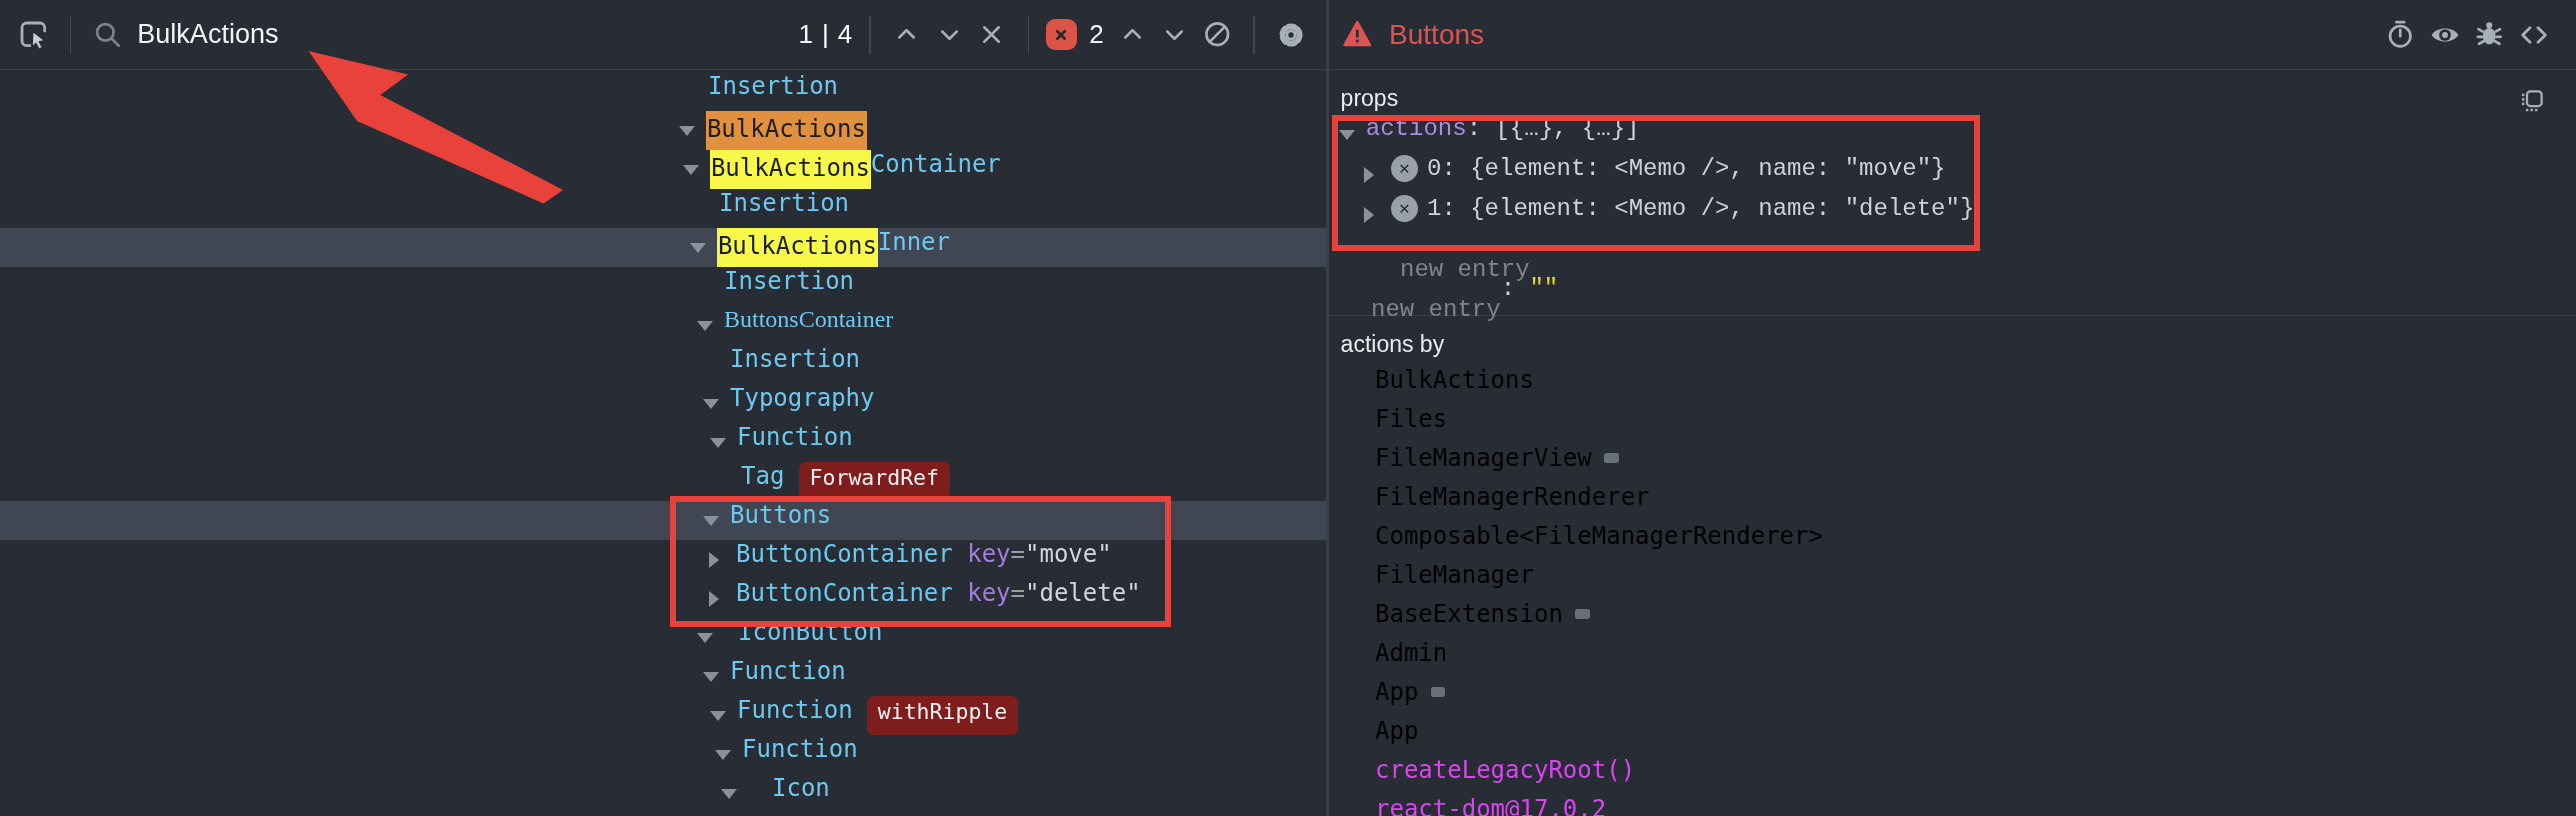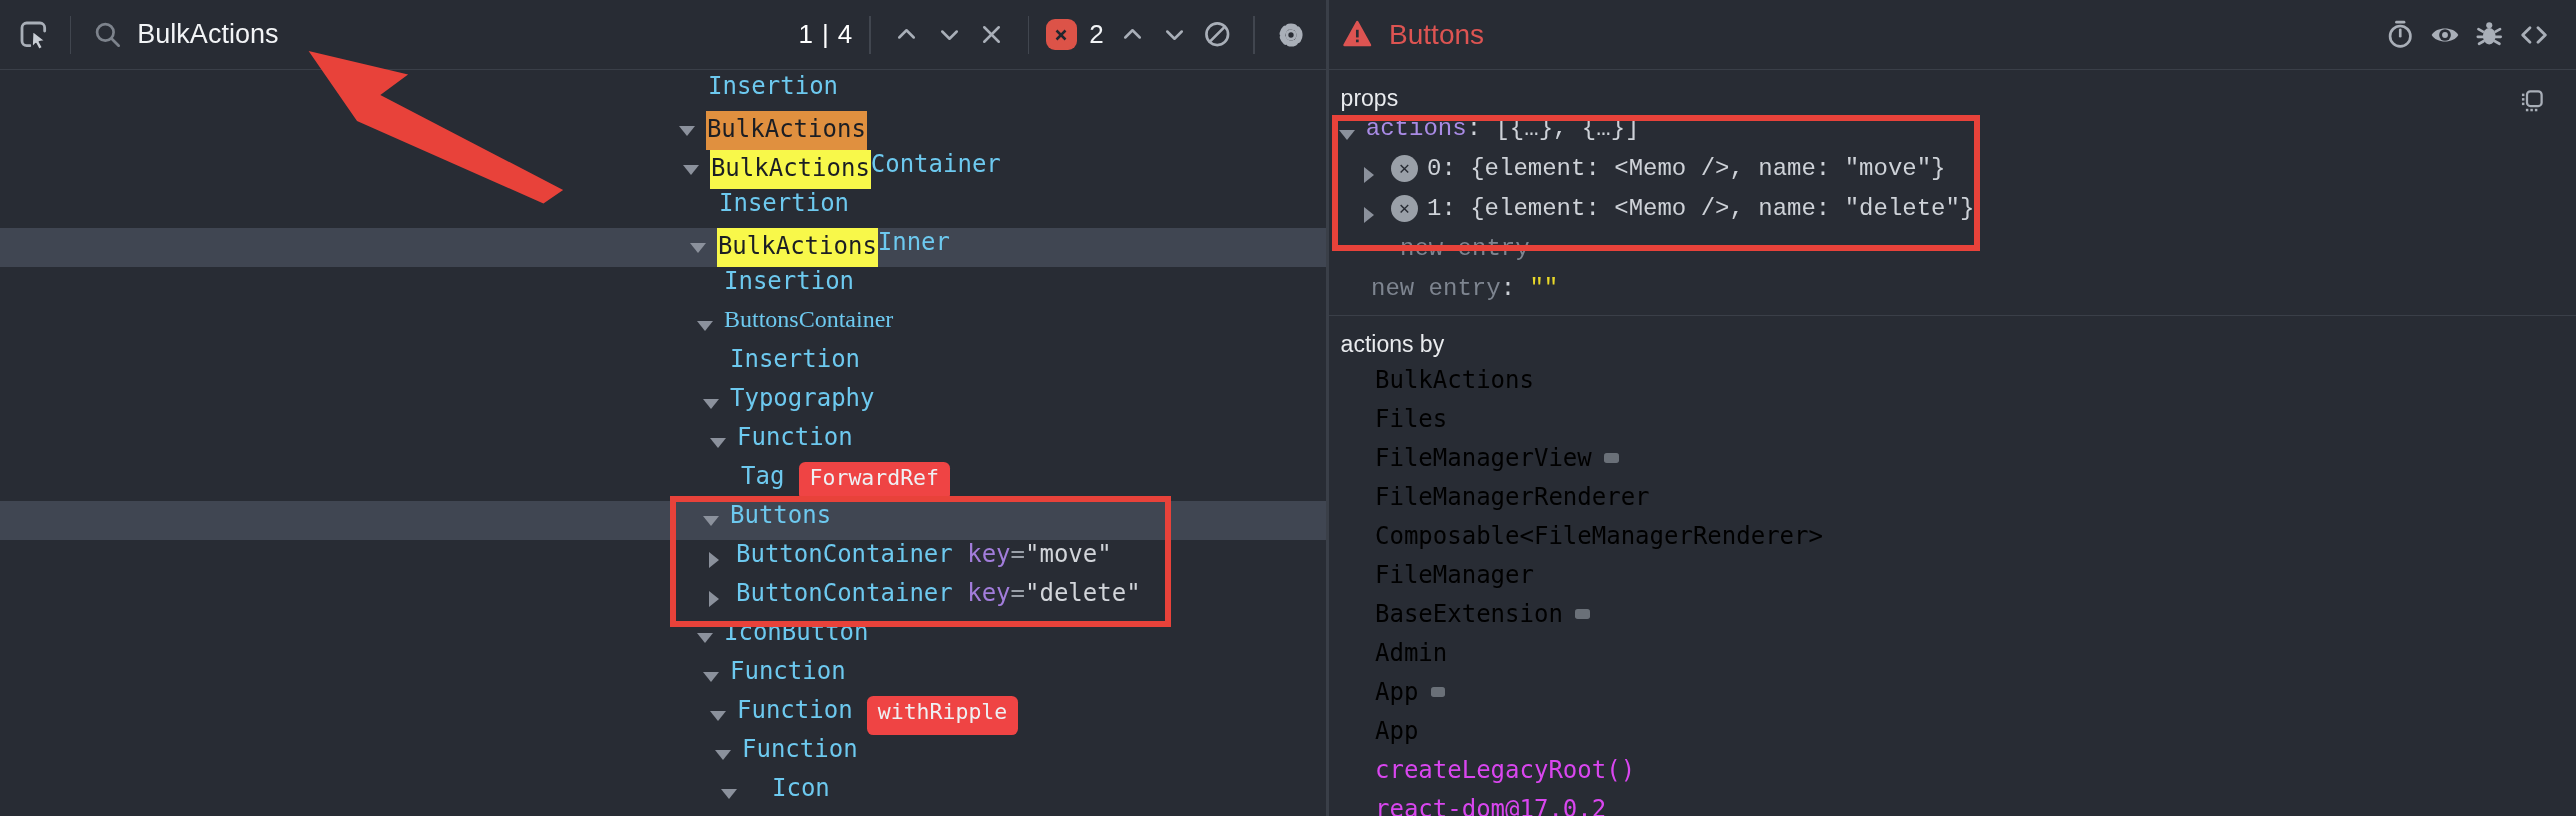--- a/index.html
+++ b/index.html
@@ -40,26 +40,26 @@
   .exp { width:27px; flex:0 0 27px; display:flex; align-items:center; justify-content:flex-start; cursor:pointer; }
   .exp.open::before   { content:""; border-left:8px solid transparent; border-right:8px solid transparent; border-top:10px solid #8b919c; }
   .exp.closed::before { content:""; border-top:8px solid transparent; border-bottom:8px solid transparent; border-left:10px solid #8b919c; }
   .pt { white-space:pre; }
   .p-name  { color:#6dc9ef; }
   .p-plain { color:#ced2d8; }
   .p-attr  { color:#a27ddb; }
   .p-eq    { color:#9aa0a8; }
   .p-str   { color:#d2d5da; }
   .p-key   { color:#a98be5; }
-  .p-muted { color:#7e8590; }
+  .p-muted { color:#7e8590;margin-top:21px; }
   .p-yellow{ color:#e8d82a; }
   .p-white { color:#d946ef; }
   .p-match         { background:#f8f84a; color:#1b1e24; padding:3.6px 0.9px; }
   .p-match-current { background:#e0903f; color:#1b1e24; padding:3.6px 0.9px; }
-  .badge { background:#ef4444; color:#eef0f3; border-radius:6.3px; padding:2.7px 10.8px; margin-left:14.4px;
+  .badge { background:#7f1d1d; color:#eef0f3; border-radius:6.3px; padding:2.7px 10.8px; margin-left:14.4px;
            font-size:21.5px; font-family:"DejaVu Sans Mono", monospace; }
 
   
   .props-section { height:246px; border-bottom:1.8px solid #3a3f48; position:relative; }
   .section-header { color:#e9ebee; font-size:23px; font-weight:500; margin:12.6px 0 0 12.6px; height:32px; display:flex; align-items:center; }
   .copy-btn { position:absolute; right:29px; top:18px; width:30.5px; height:30.5px; background:transparent; border:none; cursor:pointer; }
   .prow { height:40px; display:flex; font-family:Liberation Mono, monospace; font-size:24px; white-space:pre; }
   .rm-icon { width:27px; height:27px; border-radius:50%; background:#9aa0a8; color:#282c34; display:flex;
              align-items:center; justify-content:center; font-size:18px; font-weight:bold; margin-right:9px; flex:0 0 27px; cursor:pointer; }
   .rendered-section { flex:1; overflow:hidden; }
@@ -151,21 +151,21 @@
       <div class="trow sel" style="padding-left: 690px;"><span class="exp open"></span><span class="pt p-match">BulkActions</span><span class="pt p-name">Inner</span></div>
       <div class="trow" style="padding-left: 697px;"><span class="exp none"></span><span class="pt p-name">Insertion</span></div>
       <div class="trow" style="padding-left: 697px; font-family: Liberation Serif, serif;"><span class="exp open"></span><span class="pt p-name">ButtonsContainer</span></div>
       <div class="trow" style="padding-left: 703px;"><span class="exp none"></span><span class="pt p-name">Insertion</span></div>
       <div class="trow" style="padding-left: 703px;"><span class="exp open"></span><span class="pt p-name">Typography</span></div>
       <div class="trow" style="padding-left: 710px;"><span class="exp open"></span><span class="pt p-name">Function</span></div>
       <div class="trow" style="padding-left: 714px;"><span class="exp none"></span><span class="pt p-name">Tag</span><span class="badge">ForwardRef</span></div>
       <div class="trow sel" style="padding-left: 703px;"><span class="exp open"></span><span class="pt p-name">Buttons</span></div>
       <div class="trow" style="padding-left: 709px;"><span class="exp closed"></span><span class="pt p-name">ButtonContainer </span><span class="pt p-attr">key</span><span class="pt p-eq">=</span><span class="pt p-str">"move"</span></div>
       <div class="trow" style="padding-left: 709px;"><span class="exp closed"></span><span class="pt p-name">ButtonContainer </span><span class="pt p-attr">key</span><span class="pt p-eq">=</span><span class="pt p-str">"delete"</span></div>
-      <div class="trow" style="padding-left: 697px;"><span class="exp open"></span><span class="pt p-name">IconButton</span></div>
+      <div class="trow" style="padding-left: 697px; gap: 14px;"><span class="exp open"></span><span class="pt p-name">IconButton</span></div>
       <div class="trow" style="padding-left: 703px;"><span class="exp open"></span><span class="pt p-name">Function</span></div>
       <div class="trow" style="padding-left: 710px;"><span class="exp open"></span><span class="pt p-name">Function</span><span class="badge">withRipple</span></div>
       <div class="trow" style="padding-left: 715px;"><span class="exp open"></span><span class="pt p-name">Function</span></div>
       <div class="trow" style="padding-left: 721px; gap: 24px;"><span class="exp open"></span><span class="pt p-name">Icon</span></div>
     </div>
 </div>
 
 <div class="v-divider"></div>
 
 <div class="right-panel">

